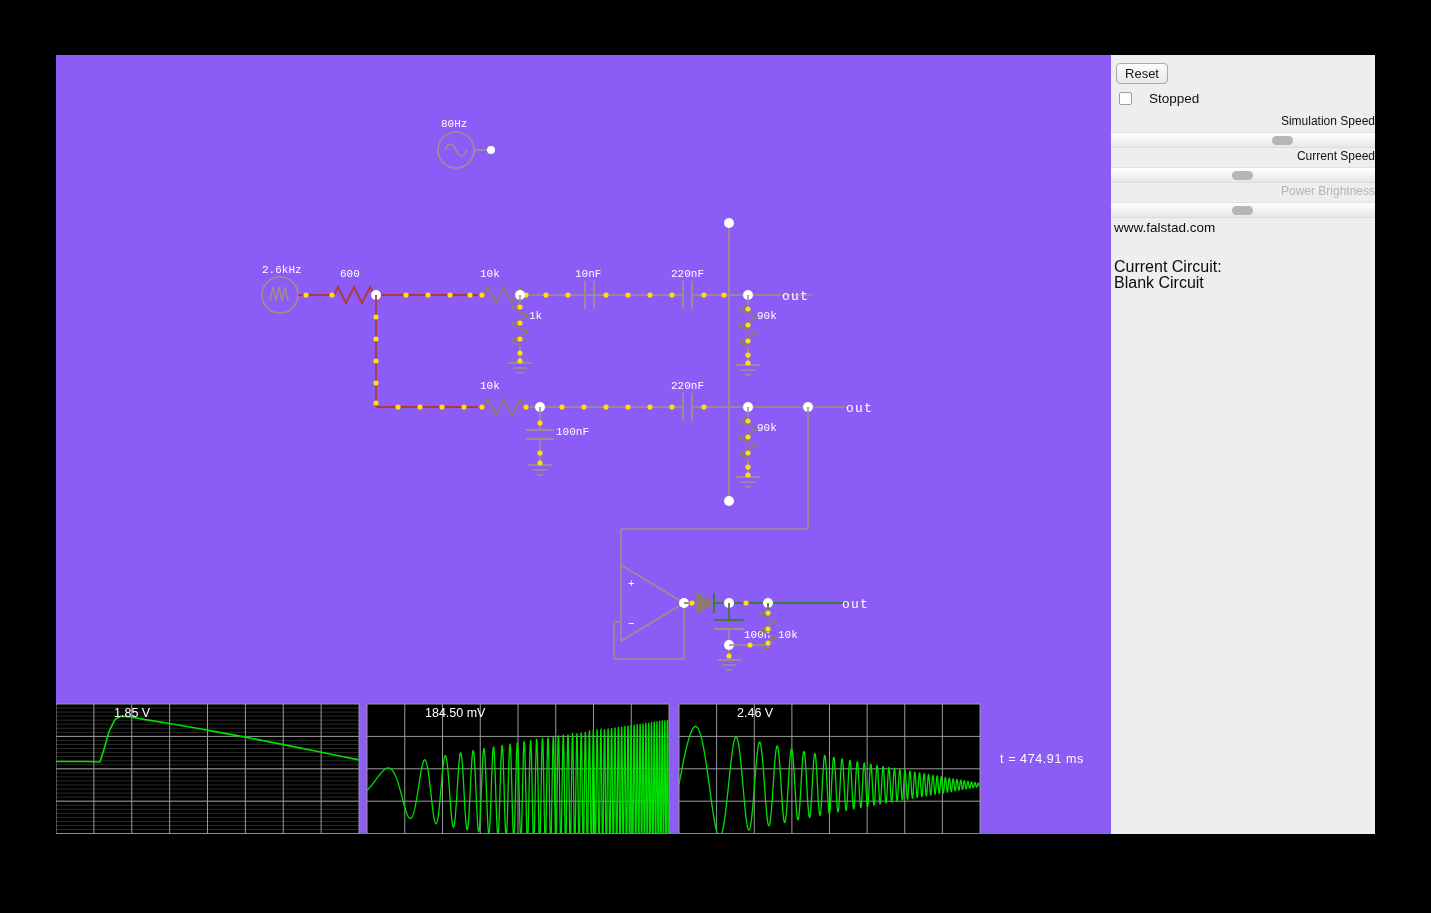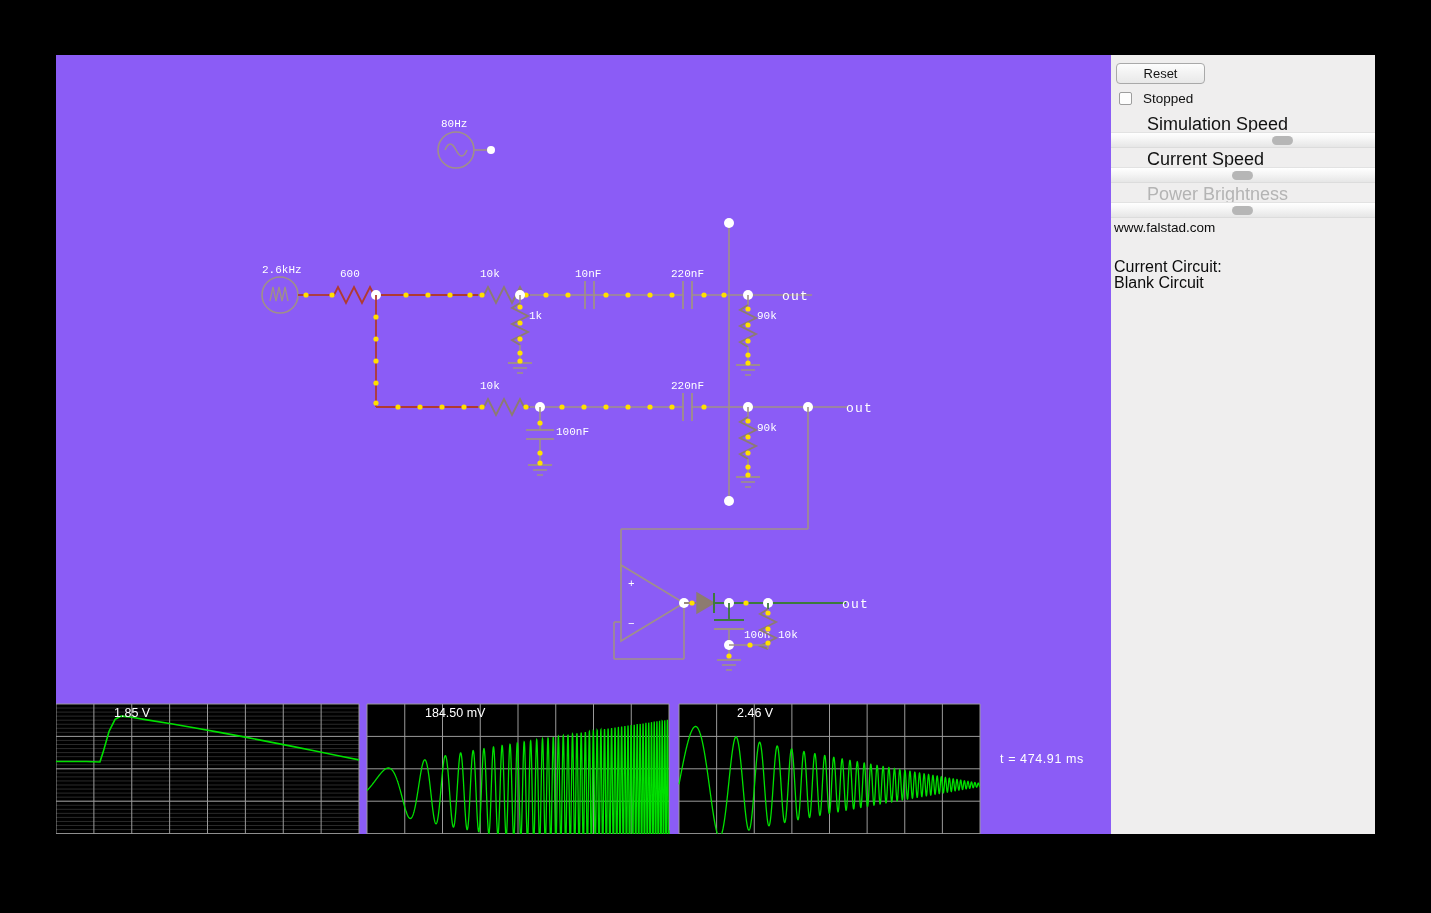--- a/index.html
+++ b/index.html
@@ -79,54 +79,53 @@
     height: 779px;
     background: #efeeee;
     box-sizing: border-box;
     font-family: "Liberation Sans", sans-serif;
     color: #101010;
   }
   .reset-btn {
     position: absolute;
     left: 5px;
     top: 8px;
-    width: 89px;
+    width: 52px;
     height: 21px;
     font-size: 13px;
     font-family: "Liberation Sans", sans-serif;
     background: linear-gradient(to bottom, #fdfdfd 0%, #f2f2f2 50%, #e8e8e8 100%);
     border: 1px solid #a9a9a9;
     border-radius: 4px;
     color: #151515;
     padding: 0;
     cursor: default;
   }
   .checkrow {
     position: absolute;
     left: 8px;
     top: 36px;
     display: flex;
     align-items: center;
-    gap: 11px;
+    gap: 17px;
     font-size: 13.5px;
   }
   .checkbox {
     width: 13px; height: 13px;
     border: 1px solid #9d9d9d;
     border-radius: 2px;
     background: #fdfdfd;
     box-sizing: border-box;
   }
   .slider-label {
     position: absolute;
     width: 264px;
-    text-align: left;
-    font-size: 18px;
+    text-align: right;
+    font-size: 12px;
     color: #111;
-    padding-left: 36px;
   }
   .slider-label.dim { color: #b4b4b4; }
   .slider-track {
     position: absolute;
     left: 0;
     width: 264px;
     height: 16px;
     background: linear-gradient(to bottom, #ffffff 0%, #f6f6f6 40%, #e6e6e6 100%);
     border-top: 1px solid #e2e2e2;
     border-bottom: 1px solid #dcdcdc;

